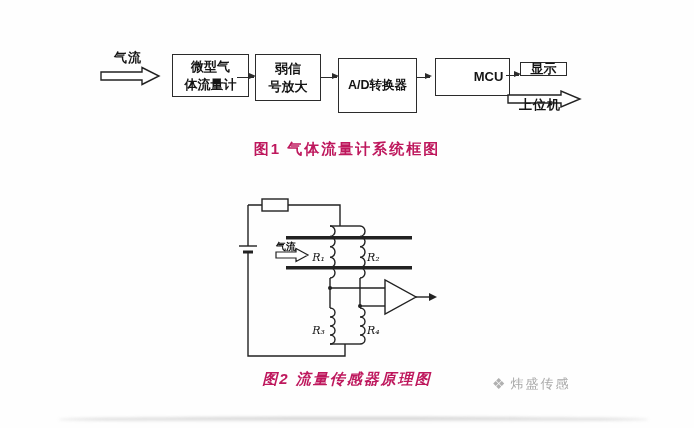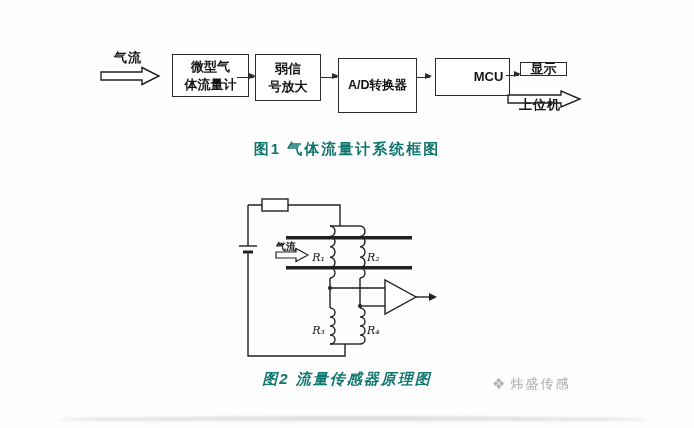--- a/index.html
+++ b/index.html
@@ -15,21 +15,21 @@
     box-sizing:border-box;
   }
   .sarrow { position:absolute; height:0; border-top:1.6px solid #2b2b2b; }
   .sarrow::after {
     content:""; position:absolute; right:-2px; top:-4.7px; width:0; height:0;
     border-left:7px solid #2b2b2b; border-top:3.8px solid transparent; border-bottom:3.8px solid transparent;
   }
   .label { position:absolute; font-weight:bold; font-size:13px; letter-spacing:1px; }
   .caption {
     position:absolute; left:0; width:100%; text-align:center;
-    font-weight:bold; font-size:15px; letter-spacing:2px; color:#0f766e;
+    font-weight:bold; font-size:15px; letter-spacing:2px; color:#be185d;
   }
   .hollow-arrow { position:absolute; }
   .watermark {
     position:absolute; left:492px; top:375px; display:flex; align-items:center; gap:5px;
     color:#a8a8a8; font-size:13px; letter-spacing:2px;
   }
   .watermark .wm-logo { font-size:15px; color:#b0b0b0; letter-spacing:0; }
   .scan-shadow {
     position:absolute; left:58px; right:45px; top:417px; height:5px;
     background:linear-gradient(to bottom, rgba(120,120,120,0.45), rgba(120,120,120,0));

